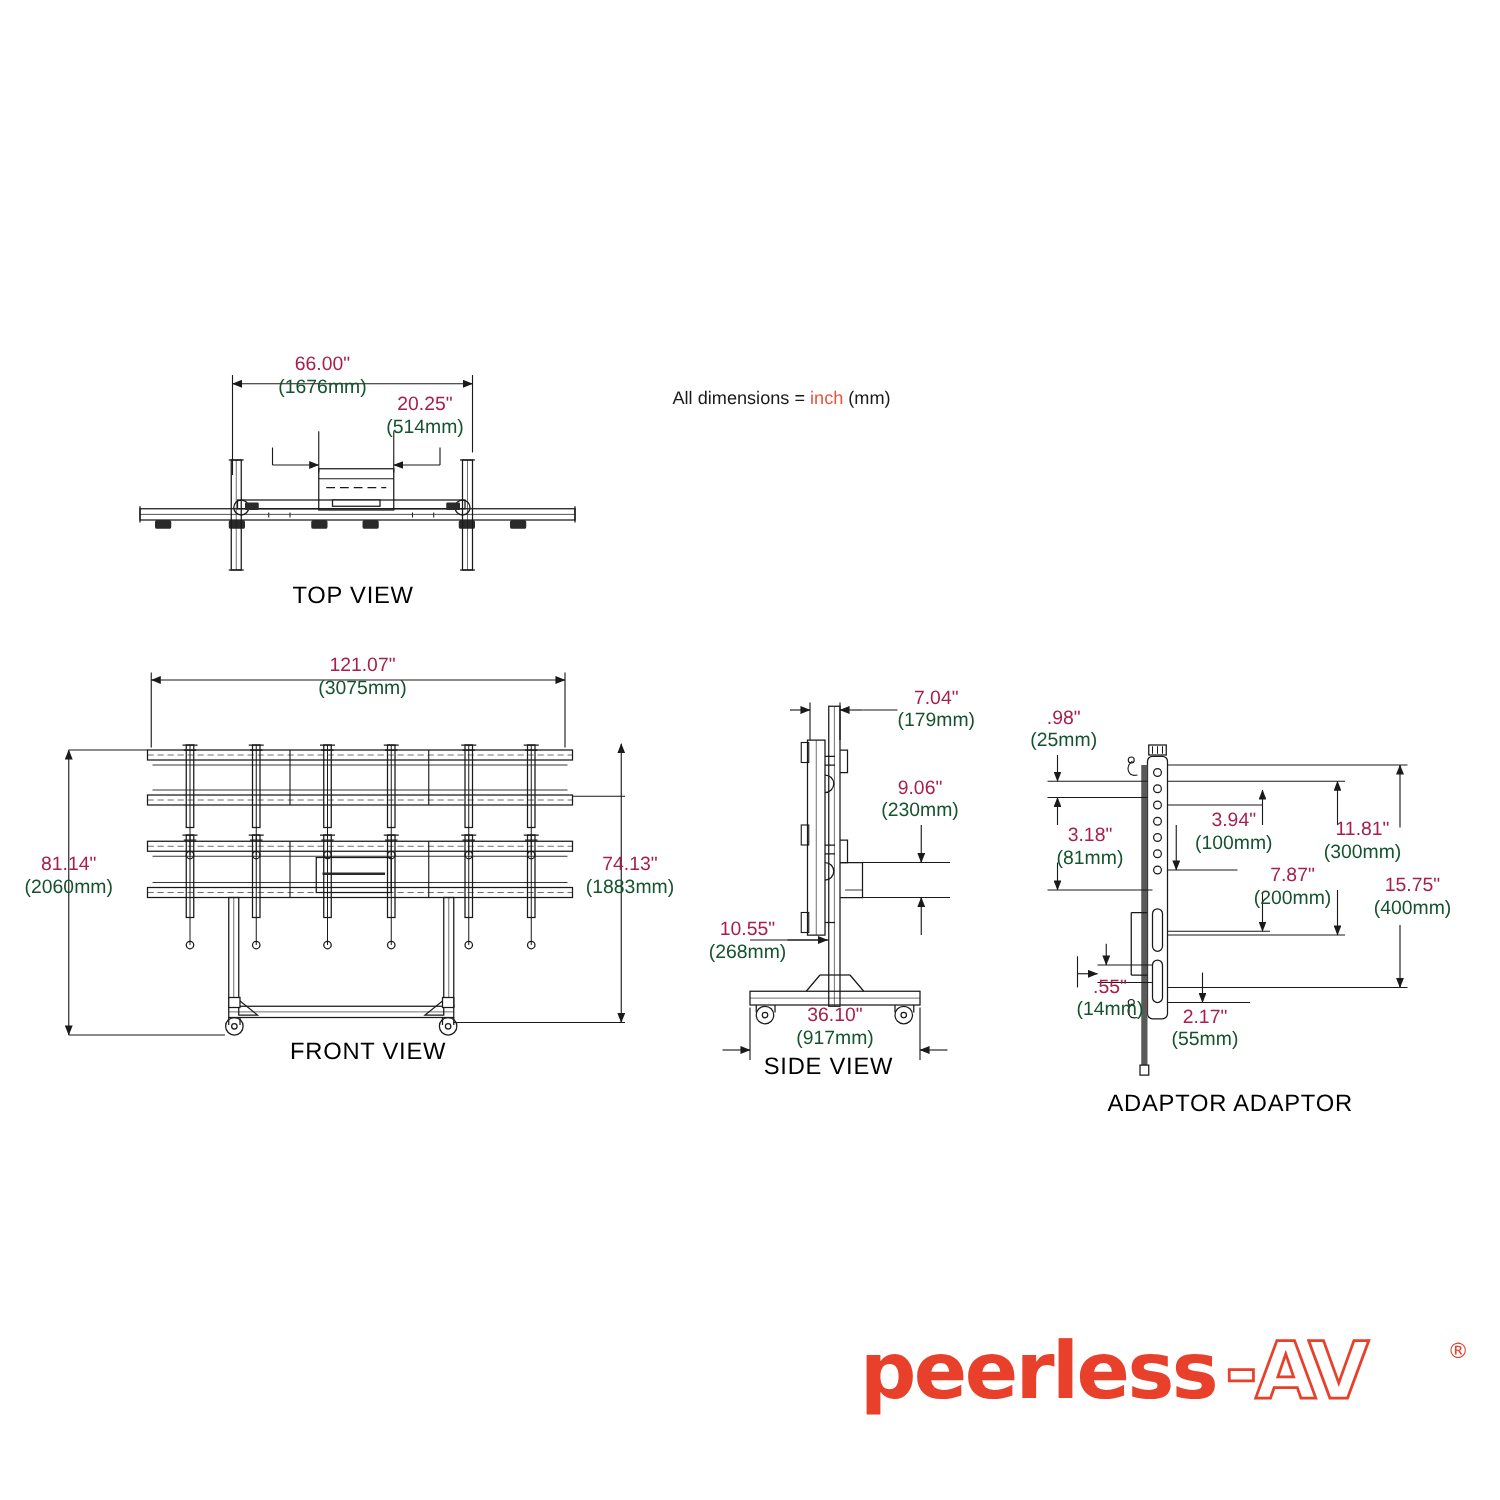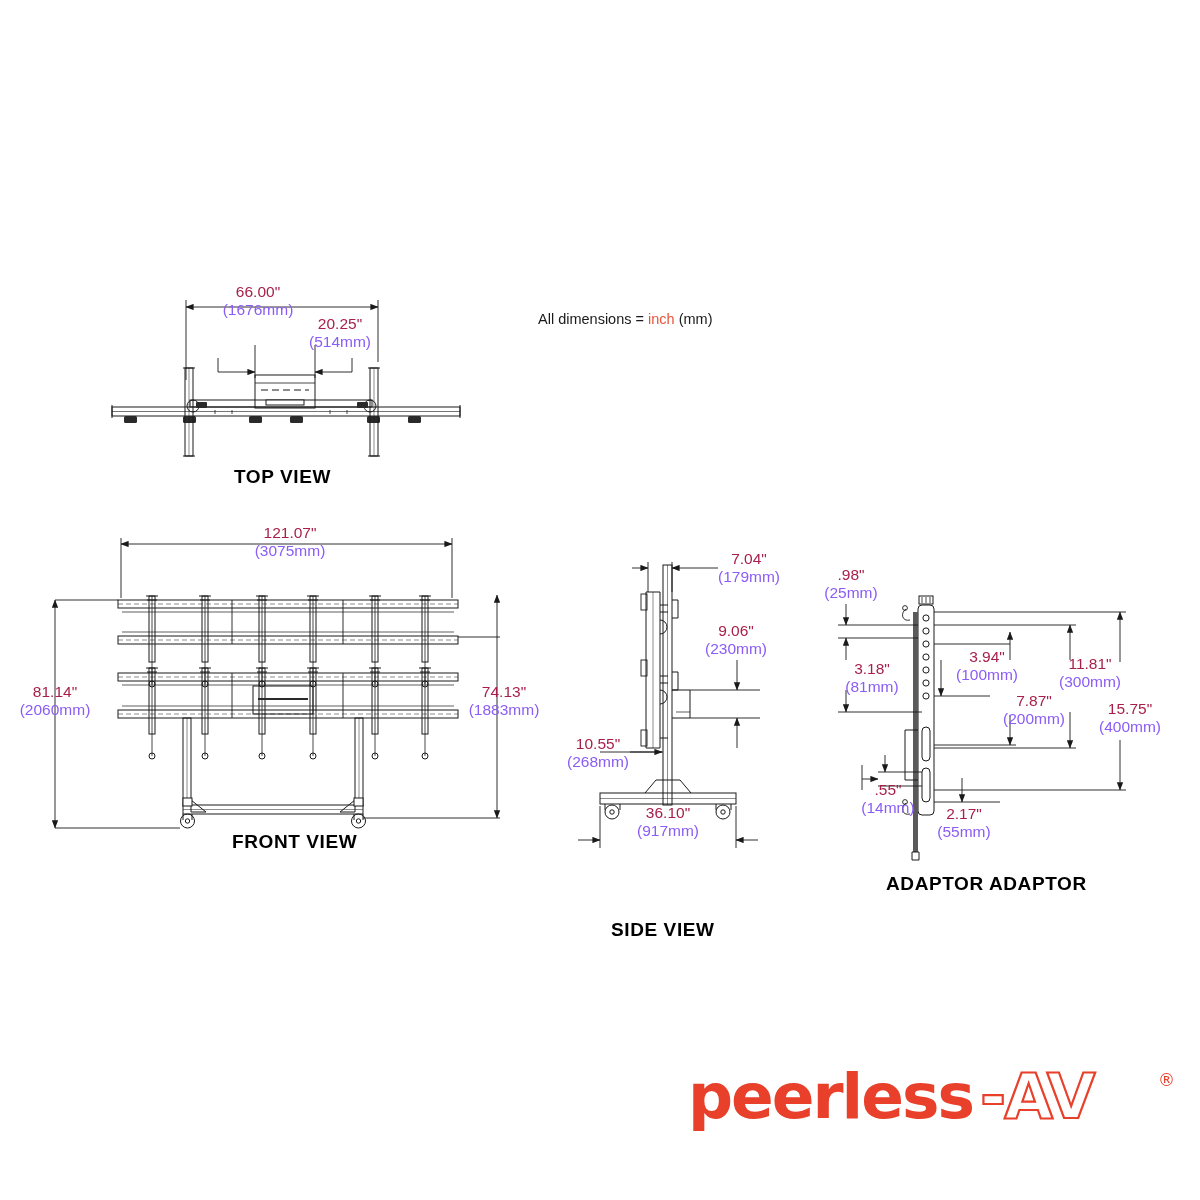--- a/index.html
+++ b/index.html
@@ -8,22 +8,22 @@
     background:#ffffff;
     font-family:"Liberation Sans", sans-serif;
     position:relative;
     overflow:hidden;
     color:#000;
   }
   #sheet{position:absolute;inset:0;}
   svg.layer{position:absolute;top:0;left:0;width:1200px;height:1200px;}
   .dim{position:absolute;text-align:center;line-height:1.18;white-space:nowrap;}
   .dim .in{color:#a81f4a;font-size:15.5px;font-weight:400;display:block;}
-  .dim .mm{color:#8b5cf6;font-size:15.5px;font-weight:400;display:block;}
-  .viewlabel{position:absolute;font-weight:bold;font-size:19px;letter-spacing:.6px;color:#000;white-space:nowrap;}
+  .dim .mm{color:#14532d;font-size:15.5px;font-weight:400;display:block;}
+  .viewlabel{position:absolute;font-weight:normal;font-size:19px;letter-spacing:.6px;color:#000;white-space:nowrap;}
   .note{position:absolute;font-size:14.5px;color:#1a1a1a;white-space:nowrap;}
   .note .unit{color:#e8553c;}
   .logo{position:absolute;left:688px;top:1062px;width:500px;height:74px;}
   .logo svg{display:block;}
 </style>
 </head>
 <body>
 
 <div id="sheet">
 
@@ -447,21 +447,21 @@
     <span class="mm">(230mm)</span>
   </div>
   <div class="dim" style="left:550px;top:735px;width:96px;">
     <span class="in">10.55"</span>
     <span class="mm">(268mm)</span>
   </div>
   <div class="dim" style="left:620px;top:804px;width:96px;">
     <span class="in">36.10"</span>
     <span class="mm">(917mm)</span>
   </div>
-  <div class="viewlabel" style="left:611px;top:919px;">SIDE VIEW</div>
+  <div class="viewlabel" style="left:611px;top:843px;">SIDE VIEW</div>
 
   <div class="dim" style="left:808px;top:566px;width:86px;">
     <span class="in">.98"</span>
     <span class="mm">(25mm)</span>
   </div>
   <div class="dim" style="left:828px;top:660px;width:88px;">
     <span class="in">3.18"</span>
     <span class="mm">(81mm)</span>
   </div>
   <div class="dim" style="left:938px;top:648px;width:98px;">

